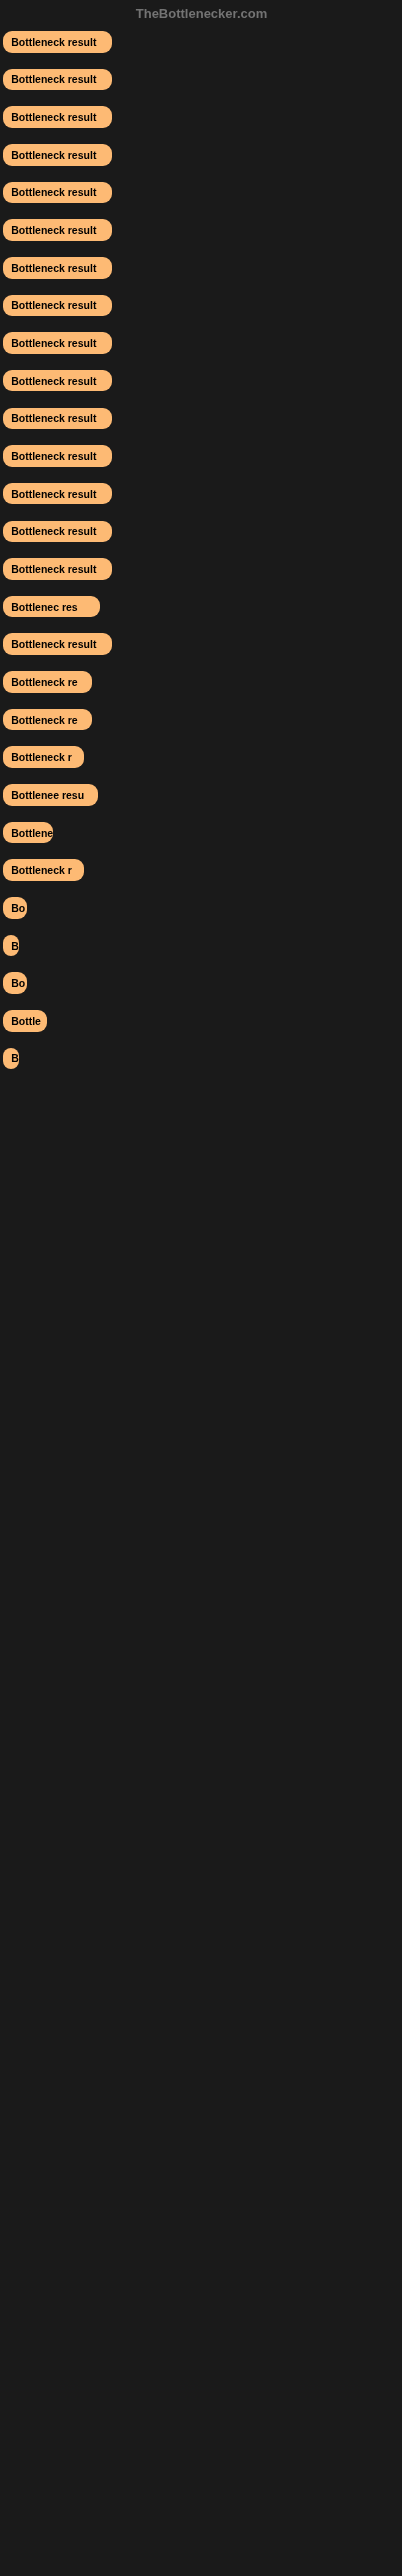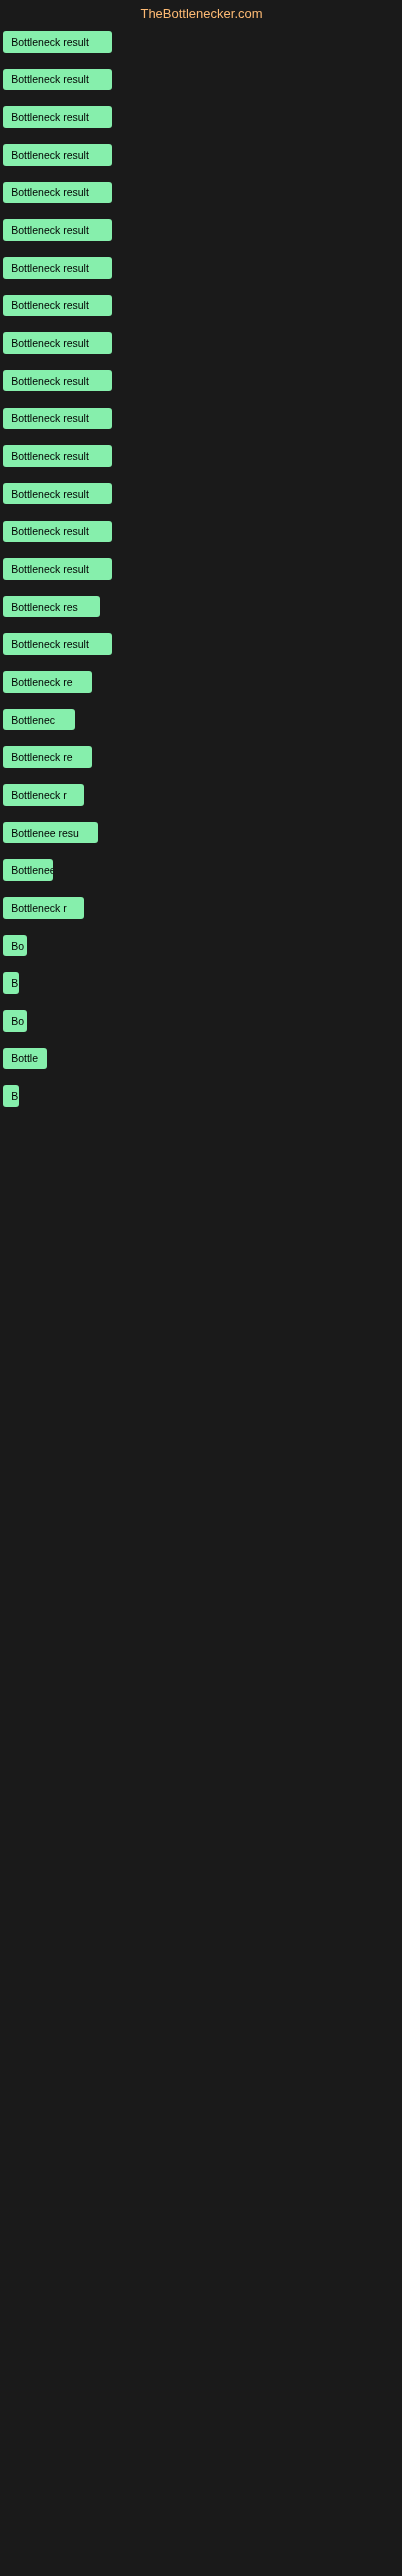--- a/index.html
+++ b/index.html
@@ -11,39 +11,40 @@
     body {
       width: 403px;
       min-height: 2576px;
       background-color: #1a1a1a;
       font-family: Arial, sans-serif;
       position: relative;
     }
 
     .site-title {
       text-align: center;
-      color: #fdba74;
+      color: #737373;
       font-size: 13px;
       padding: 6.4px 0;
       background-color: #1a1a1a;
+      font-weight: bold;
     }
 
     .bottleneck-container {
       padding: 3.2px 0;
       display: flex;
       align-items: center;
     }
 
     .bottleneck-badge {
-      background-color: #86efac;
+      background-color: #fdba74;
       color: #000;
       font-size: 10.5px;
-      font-weight: normal;
+      font-weight: bold;
       padding: 4.8px 8px;
-      border-radius: 3px;
+      border-radius: 9px;
       white-space: nowrap;
       overflow: hidden;
       display: inline-block;
     }
 
     
     .row { margin-bottom: 9.7px; padding-left: 3.2px; }
   </style>
 </head>
 <body>
@@ -90,30 +91,27 @@
     <div class="row bottleneck-container">
       <span class="bottleneck-badge" style="max-width: 109px; width: 109px;">Bottleneck result</span>
     </div>
     <div class="row bottleneck-container">
       <span class="bottleneck-badge" style="max-width: 109px; width: 109px;">Bottleneck result</span>
     </div>
     <div class="row bottleneck-container">
       <span class="bottleneck-badge" style="max-width: 109px; width: 109px;">Bottleneck result</span>
     </div>
     <div class="row bottleneck-container">
-      <span class="bottleneck-badge" style="max-width: 97px; width: 97px;">Bottleneck res</span>
+      <span class="bottleneck-badge" style="max-width: 97px; width: 97px;">Bottlenec res</span>
     </div>
     <div class="row bottleneck-container">
       <span class="bottleneck-badge" style="max-width: 109px; width: 109px;">Bottleneck result</span>
     </div>
     <div class="row bottleneck-container">
       <span class="bottleneck-badge" style="max-width: 89px; width: 89px;">Bottleneck re</span>
-    </div>
-    <div class="row bottleneck-container">
-      <span class="bottleneck-badge" style="max-width: 72px; width: 72px;">Bottlenec</span>
     </div>
     <div class="row bottleneck-container">
       <span class="bottleneck-badge" style="max-width: 89px; width: 89px;">Bottleneck re</span>
     </div>
     <div class="row bottleneck-container">
       <span class="bottleneck-badge" style="max-width: 81px; width: 81px;">Bottleneck r</span>
     </div>
     <div class="row bottleneck-container">
       <span class="bottleneck-badge" style="max-width: 95px; width: 95px;">Bottlenee resu</span>
     </div>

